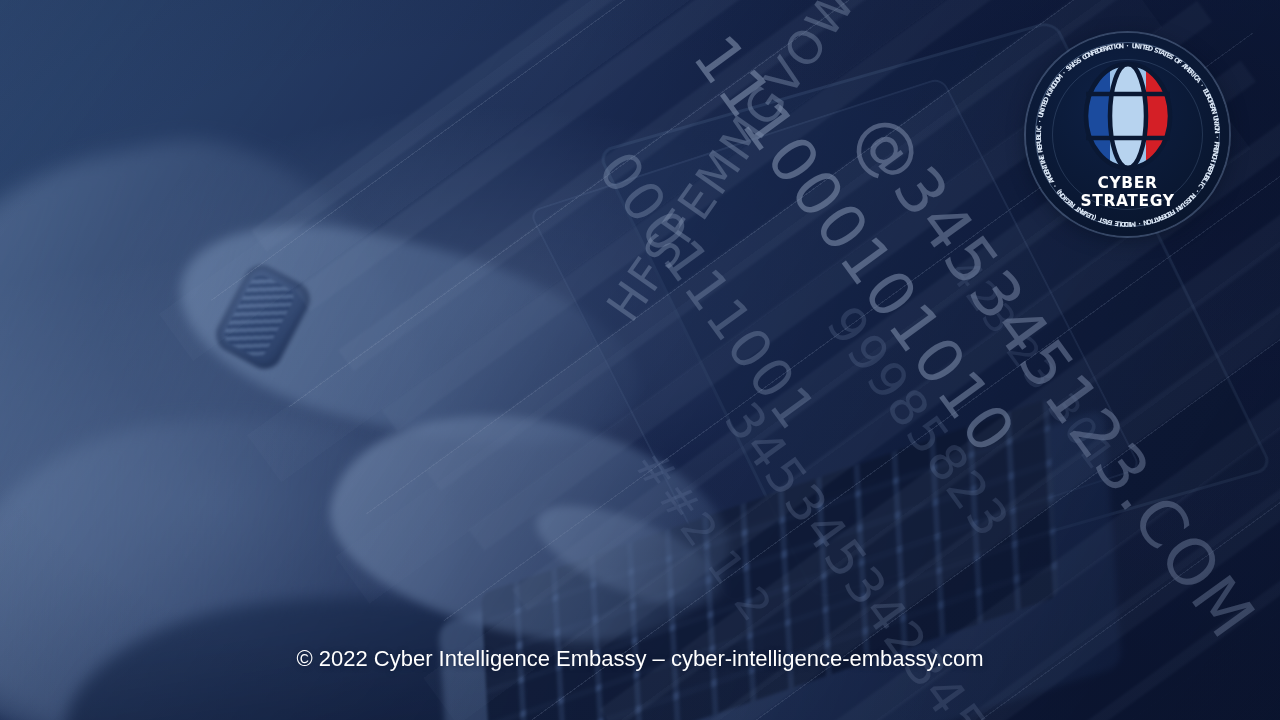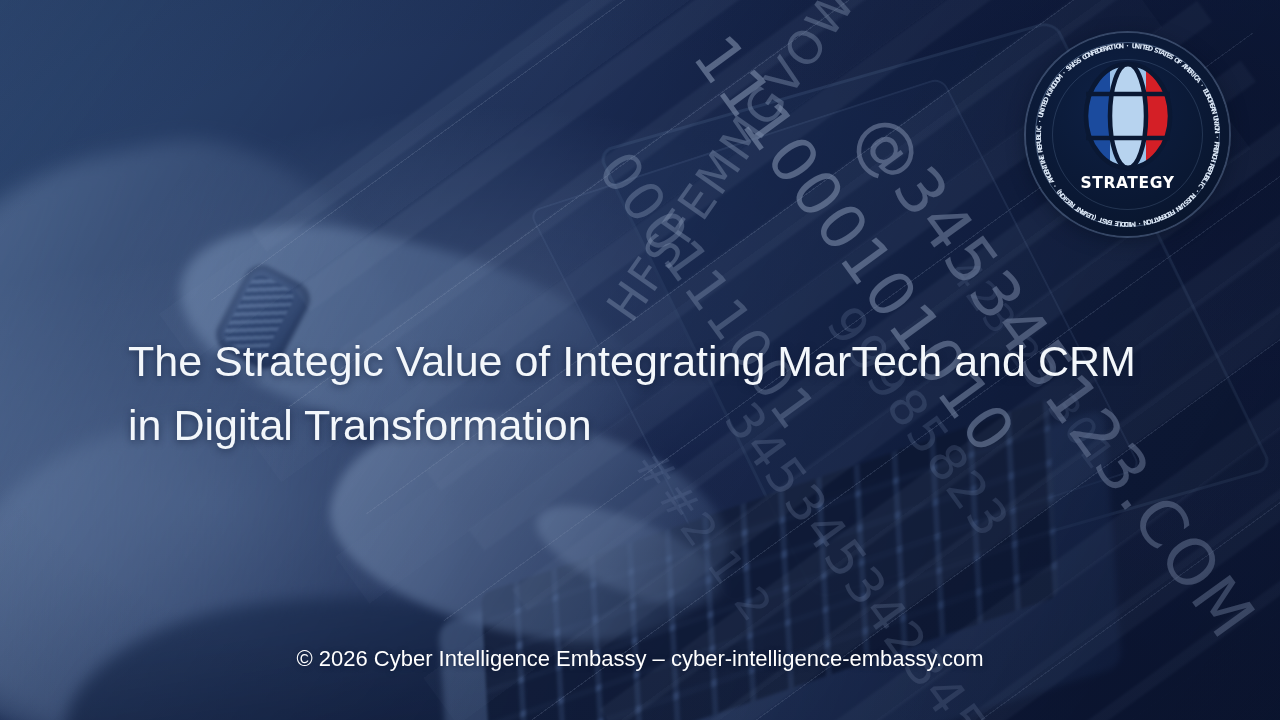--- a/index.html
+++ b/index.html
@@ -310,22 +310,21 @@
     <div class="code c4">345345342345234</div>
     <div class="code c5">@345345123.COM</div>
     <div class="code c6">99985823</div>
     <div class="code c7">##2 1 2</div>
     <div class="code c8">423 23 301</div>
   </div>
 
   <div class="duotone"></div>
   <div class="vignette"></div>
 
-  <div class="title">The Strategic Value of Integrating MarTech and CRM in Digital Transformation</div>
-  <div class="footer">© 2026 Cyber Intelligence Embassy – cyber-intelligence-embassy.com</div>
+  <div class="footer">© 2022 Cyber Intelligence Embassy – cyber-intelligence-embassy.com</div>
 
   <div class="logo">
     <div class="logo-disc"></div>
     <div class="logo-ring"></div>
     <div class="logo-ring2"></div>
     <div class="ring-text" id="ring-text">
         <span style="transform: rotate(-90deg) translate(89px, 0px) rotate(90deg) translate(-50%, -50%);">·</span>
         <span style="transform: rotate(-87.9191deg) translate(89px, 0px) rotate(90deg) translate(-50%, -50%);"> </span>
         <span style="transform: rotate(-85.8382deg) translate(89px, 0px) rotate(90deg) translate(-50%, -50%);">U</span>
         <span style="transform: rotate(-83.7572deg) translate(89px, 0px) rotate(90deg) translate(-50%, -50%);">N</span>
@@ -516,17 +515,18 @@
         <g stroke="#0a1833" stroke-width="4.5" fill="none">
           <ellipse cx="48" cy="56" rx="42" ry="52"></ellipse>
           <ellipse cx="48" cy="56" rx="18" ry="52"></ellipse>
           <line x1="6" y1="34" x2="90" y2="34"></line>
           <line x1="6" y1="78" x2="90" y2="78"></line>
         </g>
       </svg>
     </div>
 
     <div class="logo-name">
+      <div>CYBER</div>
       <div>STRATEGY</div>
     </div>
   </div>
 
 </div>
 
 </body></html>

